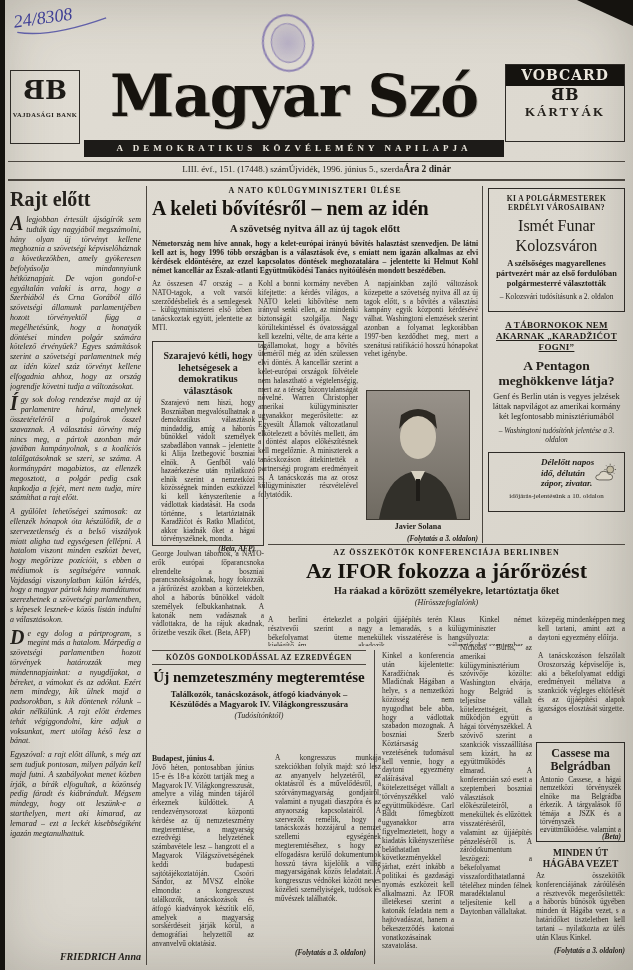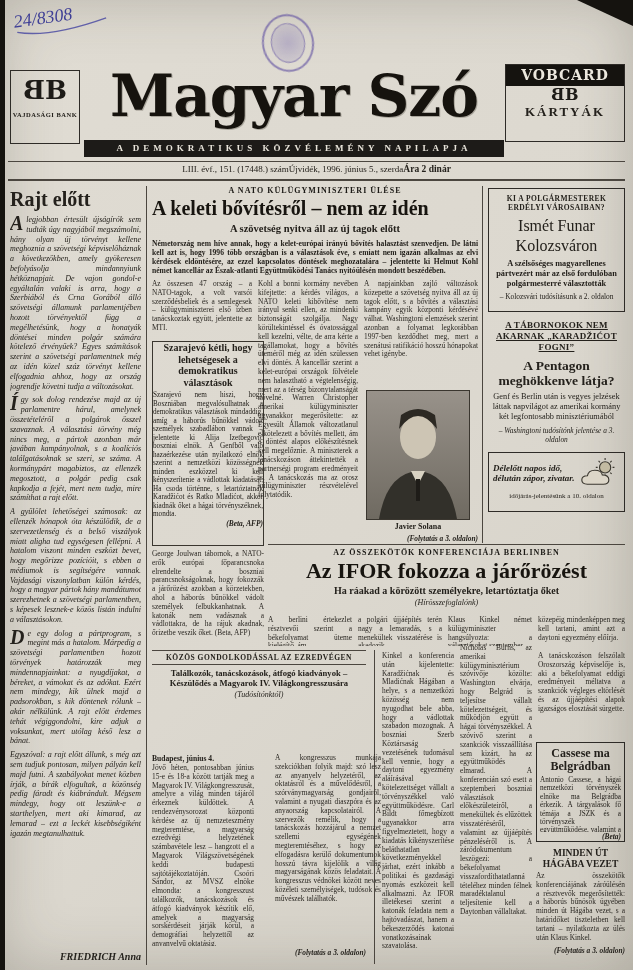--- a/index.html
+++ b/index.html
@@ -48,41 +48,41 @@
   #rajtsig{position:absolute;bottom:2px;right:0;font-weight:bold;font-style:italic;font-size:10px;}
   #vrule1{left:146px;top:186px;width:1px;height:779px;}
   #vrule2{left:482px;top:186px;width:1px;height:357px;}
   #vrule3{left:374px;top:650px;width:1px;height:314px;}
   
   #natohead{left:152px;top:186px;width:326px;}
   #natohead .hl{font-size:20px;line-height:23px;font-weight:bold;margin-top:2px;color:#17140f;}
   #natohead .sub{font-size:10.5px;font-weight:bold;text-align:center;margin-top:3px;}
   #natohead .lead{font-size:7.6px;line-height:9px;font-weight:bold;text-align:justify;margin-top:5px;}
   #natoc1{left:152px;top:280px;width:100px;height:57px;}
-  #szbox{left:152px;top:341px;width:112px;height:205px;border:1px solid #3a362f;padding:0;box-sizing:border-box;}
+  #szbox{left:152px;top:341px;width:112px;height:205px;border:1px solid #3a362f;padding:8px;box-sizing:border-box;}
   #szbox .bt{font-size:10px;line-height:11.5px;font-weight:bold;text-align:center;margin-bottom:3px;}
   #szbox .bb{font-size:7.2px;line-height:8.5px;text-align:justify;max-height:150px;overflow:hidden;}
   #natoc2{left:258px;top:280px;width:100px;height:263px;}
   #natoc3{left:364px;top:280px;width:114px;height:106px;}
   #photo{left:366px;top:390px;width:104px;height:130px;border:1px solid #3a362f;box-sizing:border-box;}
   #caption{left:366px;top:522px;width:104px;font-size:8px;font-weight:bold;text-align:center;}
   #natocont{left:364px;top:534px;width:114px;}
   
   #funar{left:488px;top:188px;width:137px;height:124px;border:1px solid #2e2b27;padding:5px 4px;box-sizing:border-box;text-align:center;}
   #funar .k{font-size:7.5px;font-weight:bold;letter-spacing:.4px;}
   #funar .hl{font-size:16px;line-height:20px;font-weight:normal;margin:4px 0 3px;}
   #funar .bd{font-size:8.3px;line-height:10px;font-weight:bold;}
   #funar .nt{font-size:7.4px;margin-top:3px;}
   #tab{left:488px;top:320px;width:137px;font-size:9px;line-height:11px;font-weight:bold;text-align:center;letter-spacing:.3px;text-decoration:underline;}
   #pent{left:488px;top:358px;width:137px;text-align:center;}
   #pent .hl{font-size:13.5px;line-height:15px;font-weight:bold;}
   #pent .bd{font-size:8.3px;line-height:10px;margin-top:4px;}
   #pent .nt{font-size:7.4px;font-style:italic;margin-top:4px;}
   #weather{left:488px;top:452px;width:137px;height:60px;border:1px solid #2e2b27;padding:4px;box-sizing:border-box;}
-  #weather .row{display:flex;align-items:center;}
+  #weather .row{display:flex;align-items:center;margin-left:48px;}
   #weather .wt{font-size:9px;line-height:10.5px;font-weight:bold;font-style:italic;width:88px;}
   #weather .nt{font-size:7px;text-align:center;margin-top:3px;}
   
   #hrule_ifor{left:268px;top:544px;width:357px;height:1px;}
   #iforhead{left:268px;top:548px;width:357px;text-align:center;}
   #iforhead .hl{font-size:22px;line-height:24px;font-weight:bold;margin-top:2px;color:#17140f;}
   #iforhead .sub{font-size:10px;font-weight:bold;margin-top:2px;}
   #iforhead .by{font-size:8px;font-style:italic;margin-top:2px;}
   #iforc0{left:152px;top:550px;width:112px;height:94px;}
   #ifr1a{left:268px;top:616px;width:84px;height:30px;}
@@ -240,20 +240,21 @@
   <div id="iforcont" class="abs credit">(Folytatás a 3. oldalon)</div>
 
   <div id="cassese" class="abs">
     <div class="hl">Cassese ma Belgrádban</div>
     <div class="bd">Antonio Cassese, a hágai nemzetközi törvényszék elnöke ma Belgrádba érkezik. A tárgyalások fő témája a JSZK és a törvényszék együttműködése, valamint a vádlottak kiadatása lesz.</div>
     <div class="credit">(Beta)</div>
   </div>
 
   <div id="konghead" class="abs">
     <div class="k">KÖZÖS GONDOLKODÁSSAL AZ EZREDVÉGEN</div>
+    <div class="hl">Új nemzeteszmény megteremtése</div>
     <div class="sub">Találkozók, tanácskozások, átfogó kiadványok – Készülődés a Magyarok IV. Világkongresszusára</div>
     <div class="by">(Tudósítónktól)</div>
   </div>
   <div id="kongc1" class="abs">
     <div class="dl">Budapest, június 4.</div>
     <div class="txt" style="height:182px">Jövő héten, pontosabban június 15-e és 18-a között tartják meg a Magyarok IV. Világkongresszusát, amelyre a világ minden tájáról érkeznek küldöttek. A rendezvénysorozat központi kérdése az új nemzeteszmény megteremtése, a magyarság ezredvégi helyzetének számbavétele lesz – hangzott el a Magyarok Világszövetségének keddi budapesti sajtótájékoztatóján. Csoóri Sándor, az MVSZ elnöke elmondta: a kongresszust találkozók, tanácskozások és átfogó kiadványok készítik elő, amelyek a magyarság sorskérdéseit járják körül, a demográfiai helyzettől az anyanyelvű oktatásig.</div>
   </div>
   <div id="kongc2" class="abs txt">A kongresszus munkája szekciókban folyik majd: szó lesz az anyanyelv helyzetéről, az oktatásról és a művelődésről, a szórványmagyarság gondjairól, valamint a nyugati diaszpóra és az anyaország kapcsolatairól. A szervezők remélik, hogy a tanácskozás hozzájárul a nemzet szellemi egységének megteremtéséhez, s hogy az elfogadásra kerülő dokumentumok hosszú távra kijelölik a világ magyarságának közös feladatait. A kongresszus védnökei között neves közéleti személyiségek, tudósok és művészek találhatók.</div>
   <div id="kongcont" class="abs credit">(Folytatás a 3. oldalon)</div>
 

